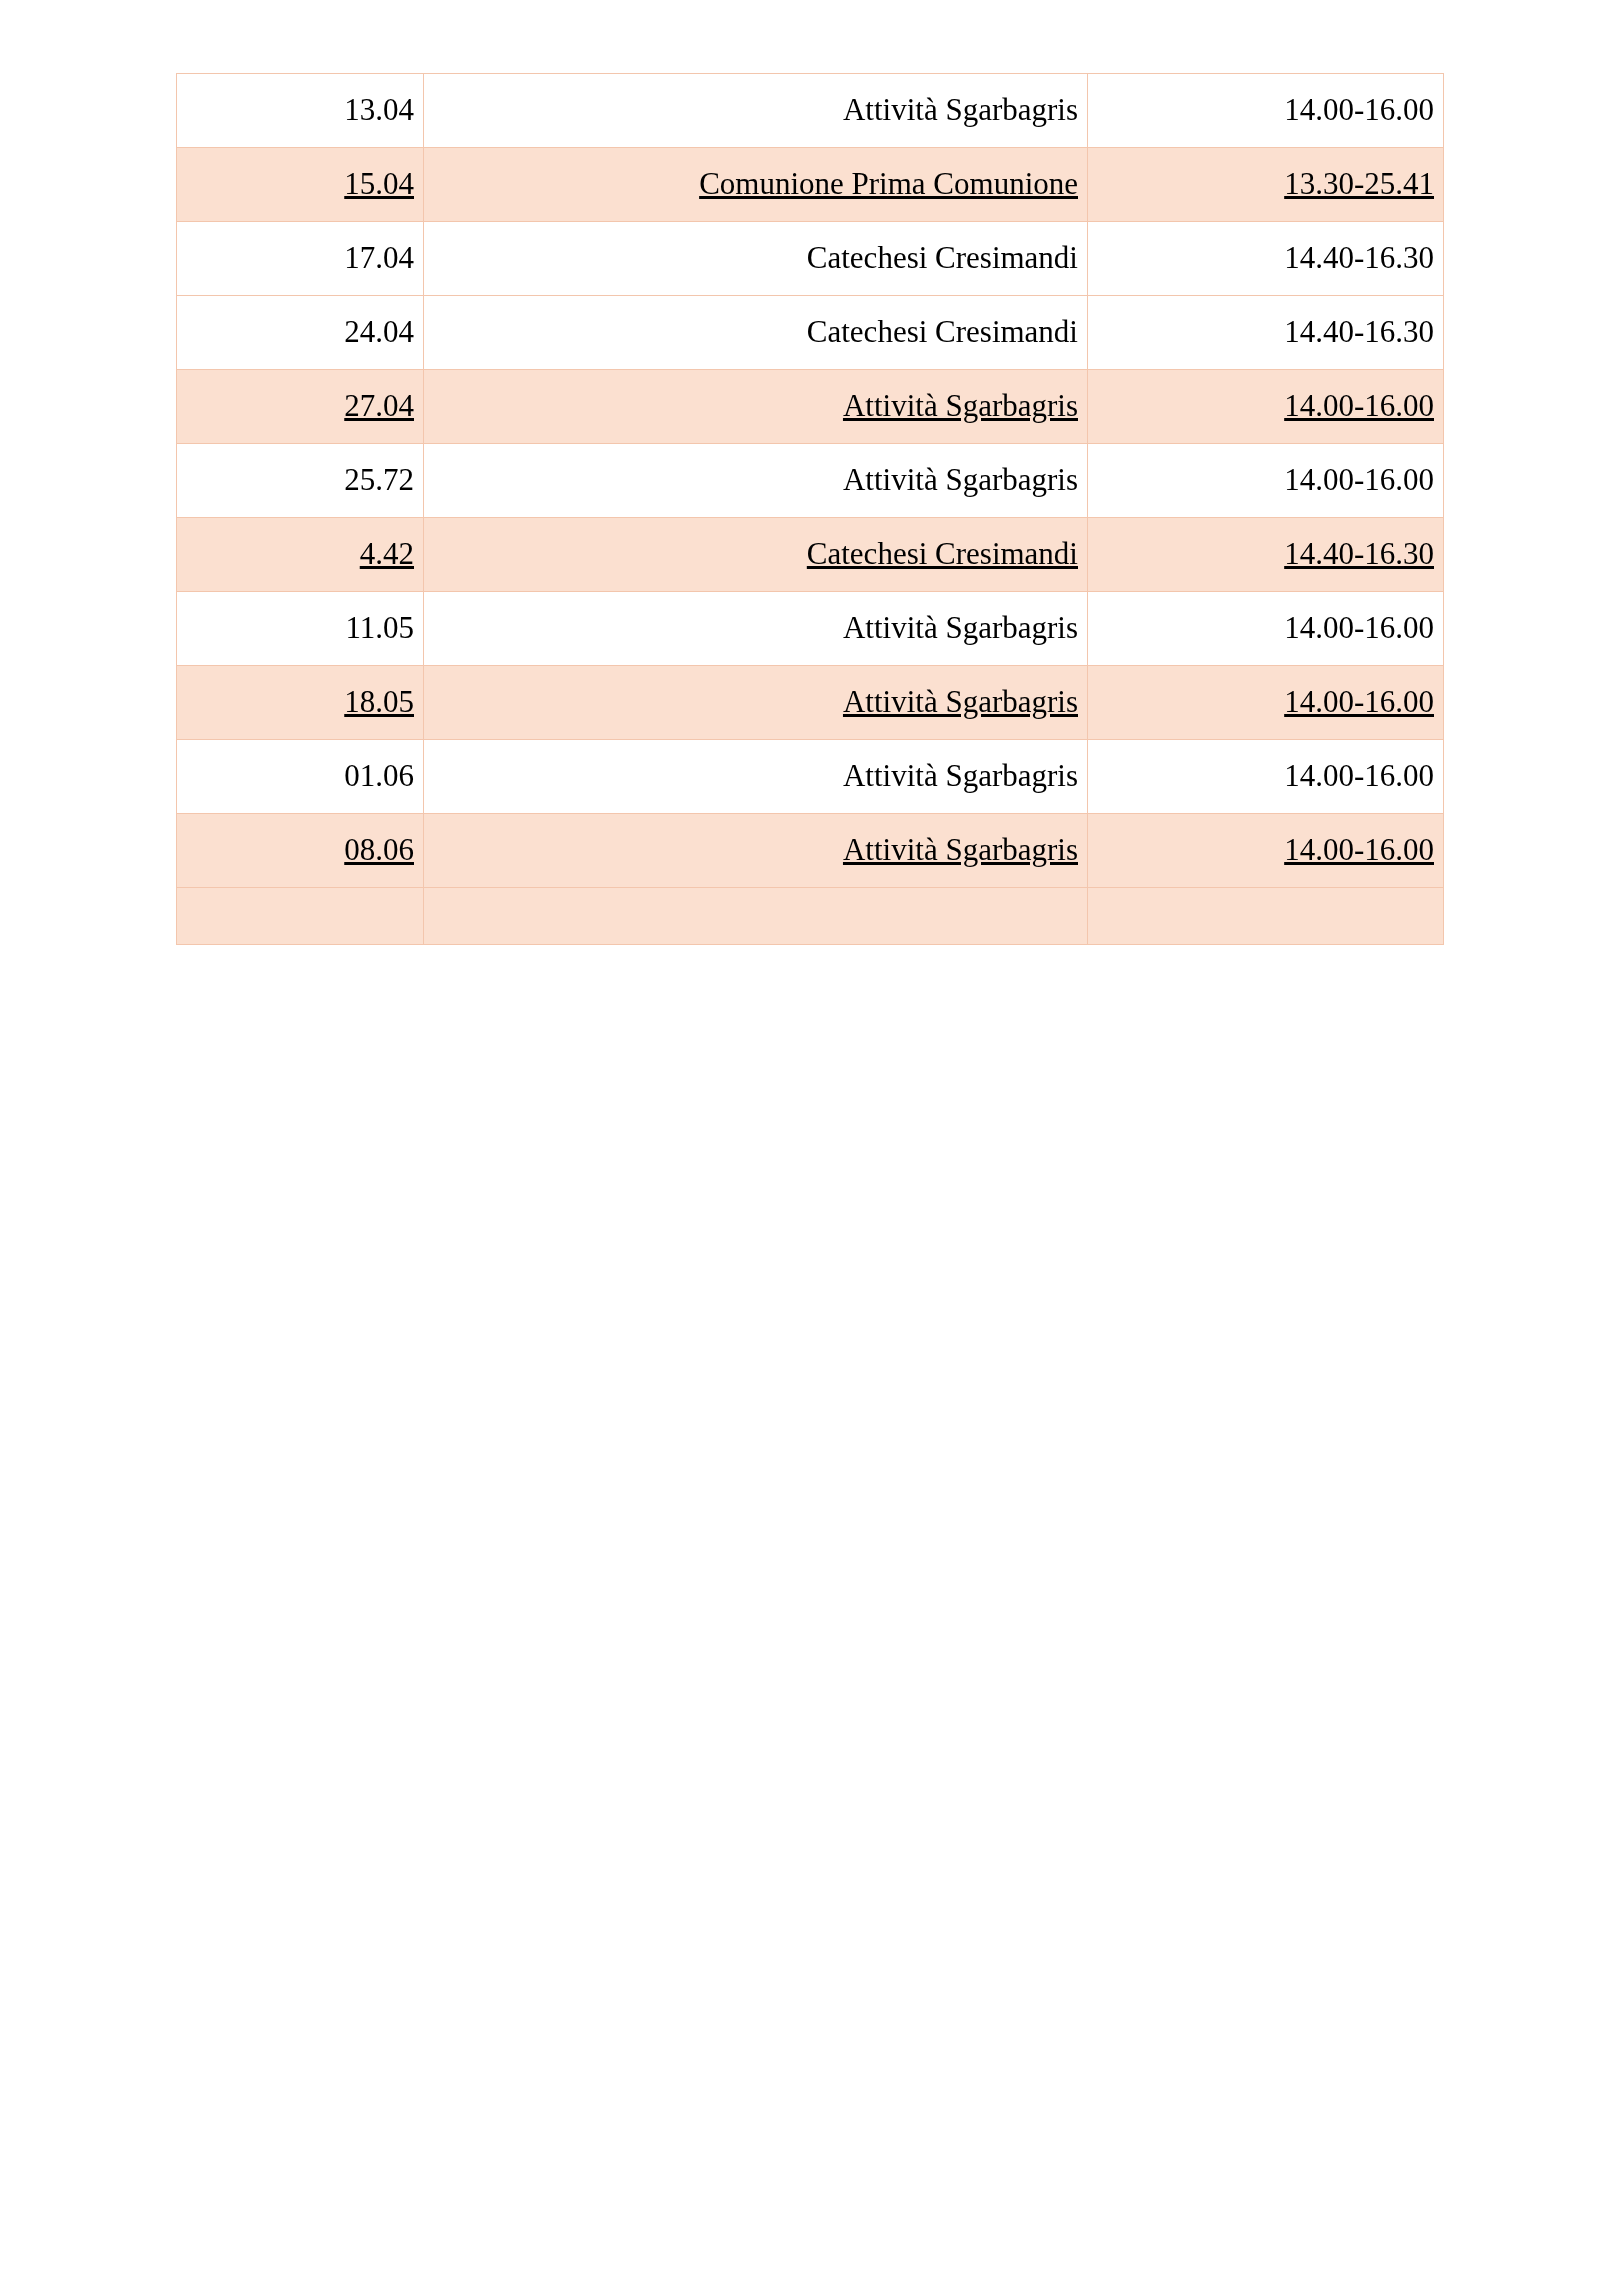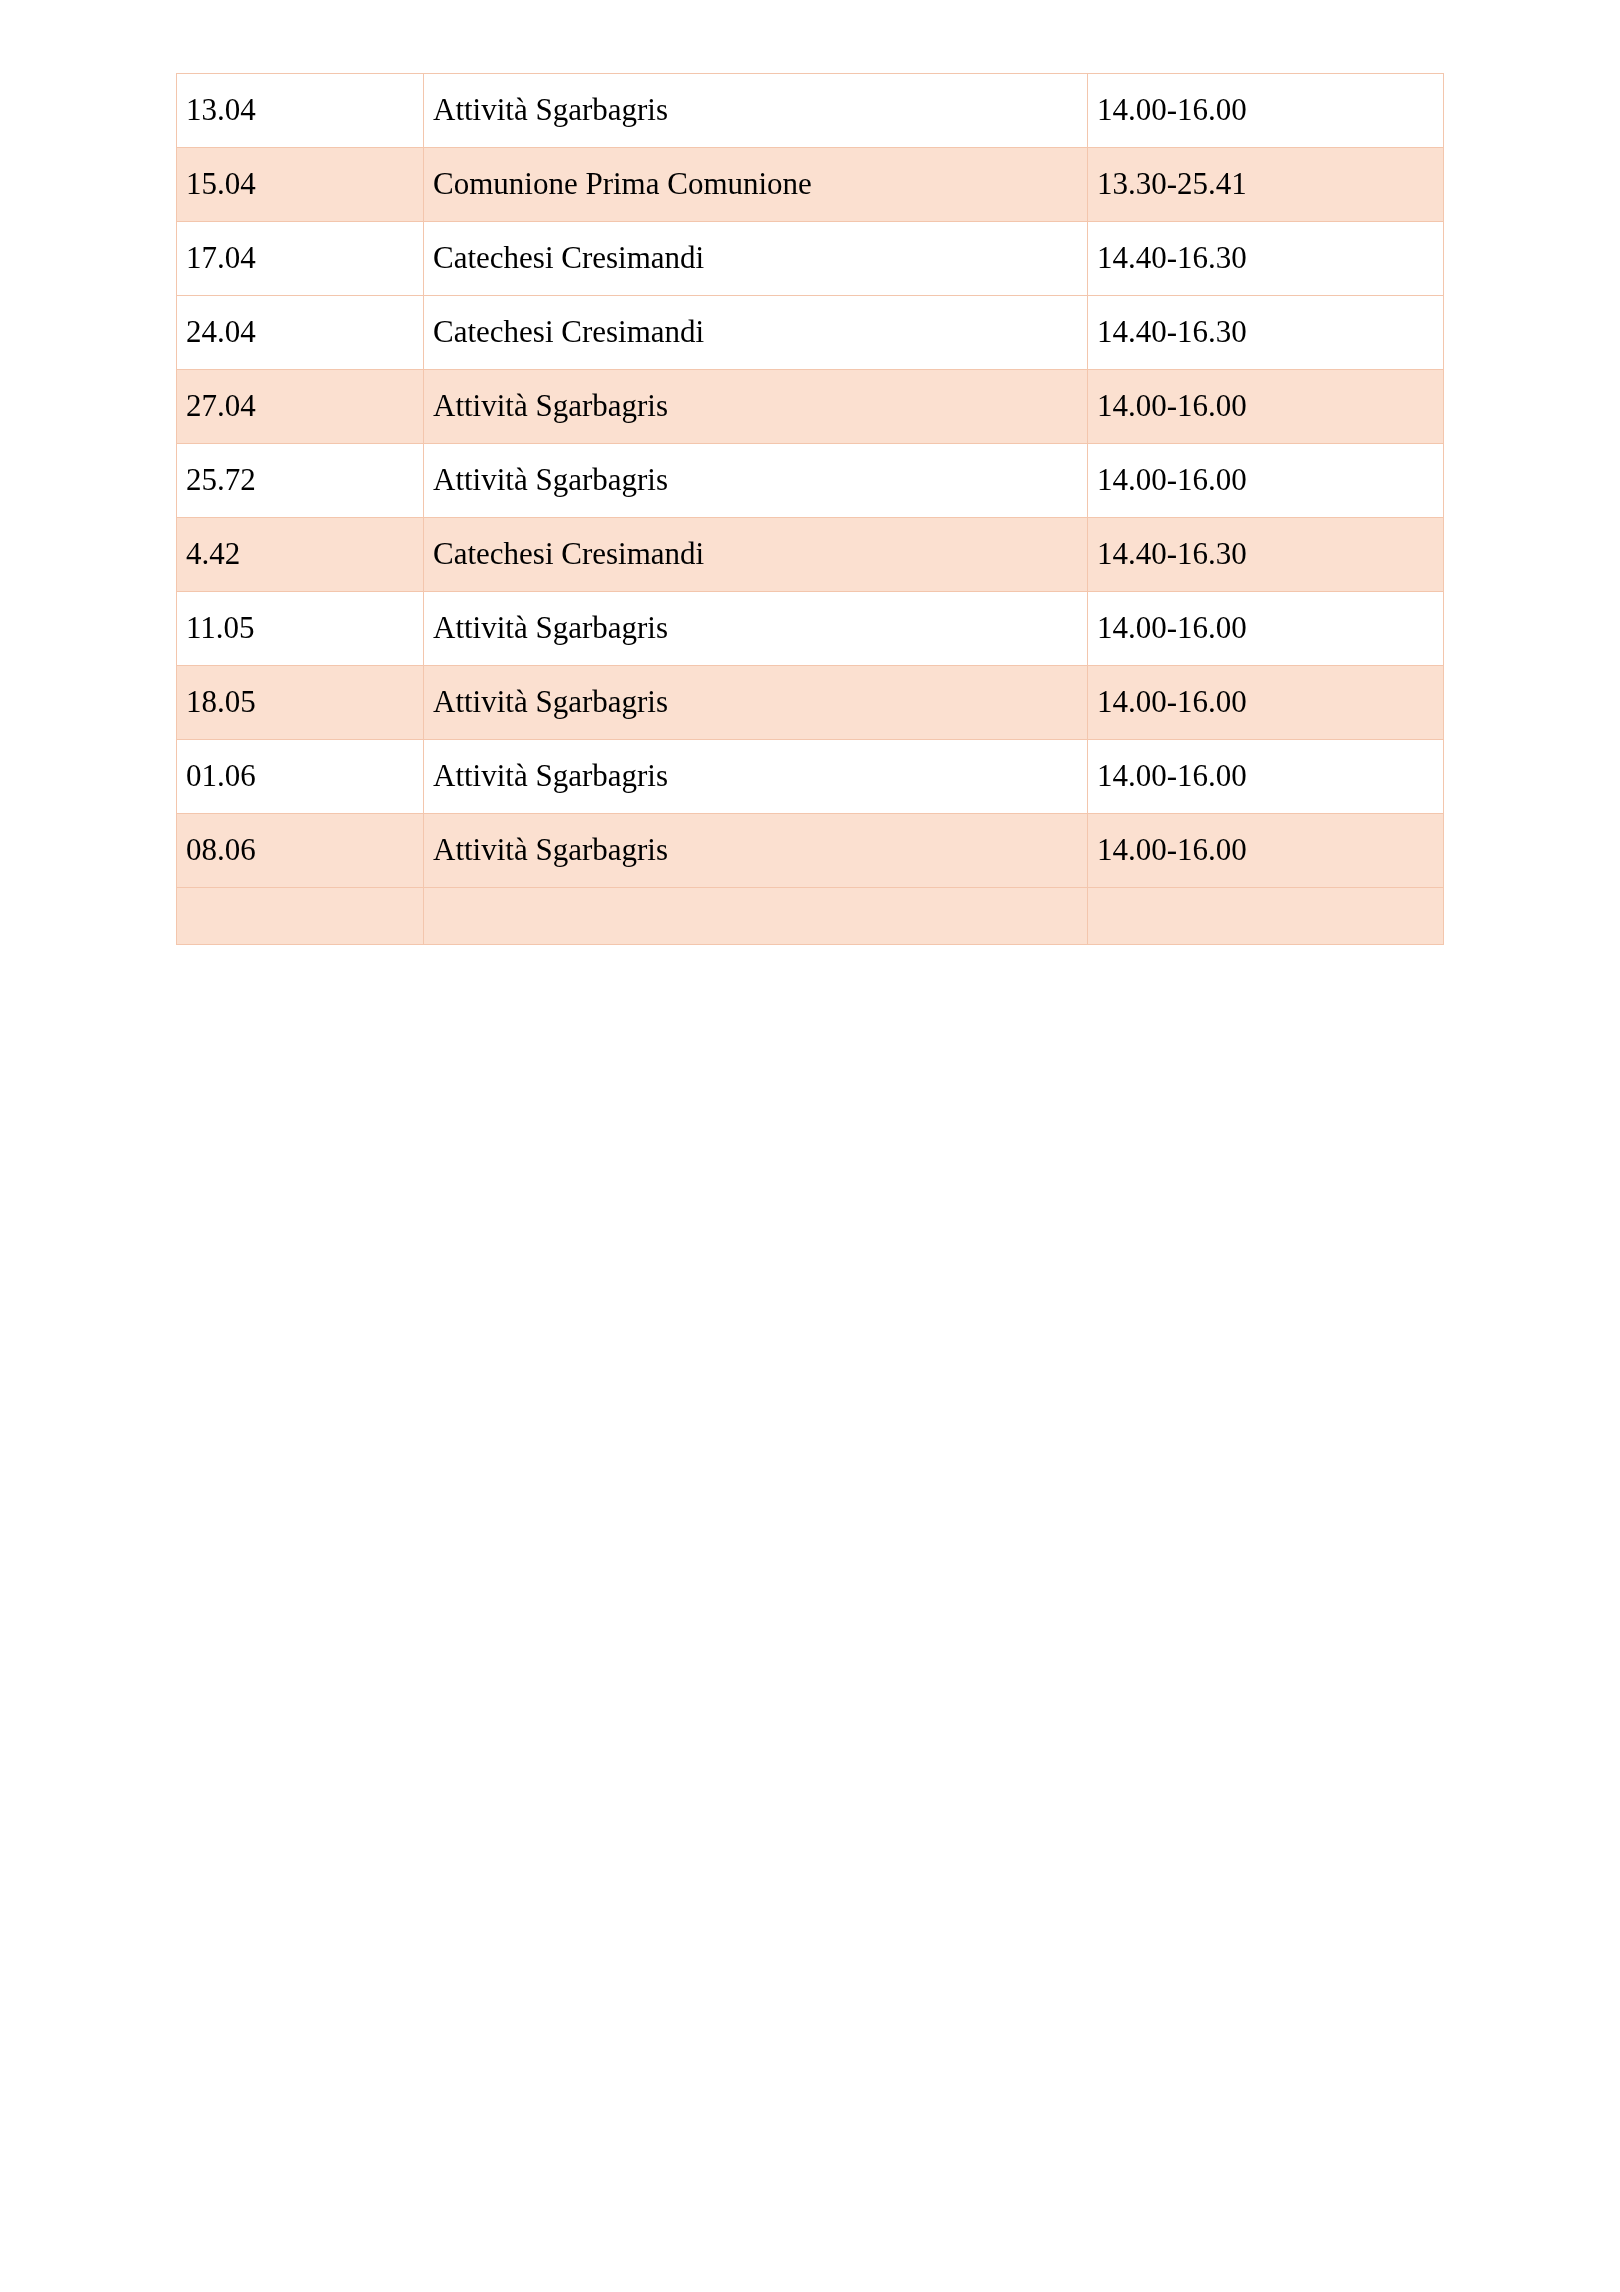--- a/index.html
+++ b/index.html
@@ -32,31 +32,32 @@
     table-layout: fixed;
   }
   .schedule-table col.col-date   { width: 247px; }
   .schedule-table col.col-event  { width: 664px; }
   .schedule-table col.col-time   { width: 356px; }
 
   .schedule-table td {
     border: 0.9px solid #f3c6ad;
     height: 73px;
     padding: 0 9px;
-    text-align: left;
+    text-align: right;
     vertical-align: middle;
     font-size: 31px;
     line-height: 1.1;
     font-family: "Liberation Serif", serif;
     color: #000000;
     white-space: nowrap;
     overflow: hidden;
   }
   tr.shaded td {
     background: #fbe0d0;
+    text-decoration: underline;
   }
   tr.plain td {
     background: #ffffff;
   }
   tr.empty-row td {
     height: 56px;
   }
 </style>
 </head>
 <body>

